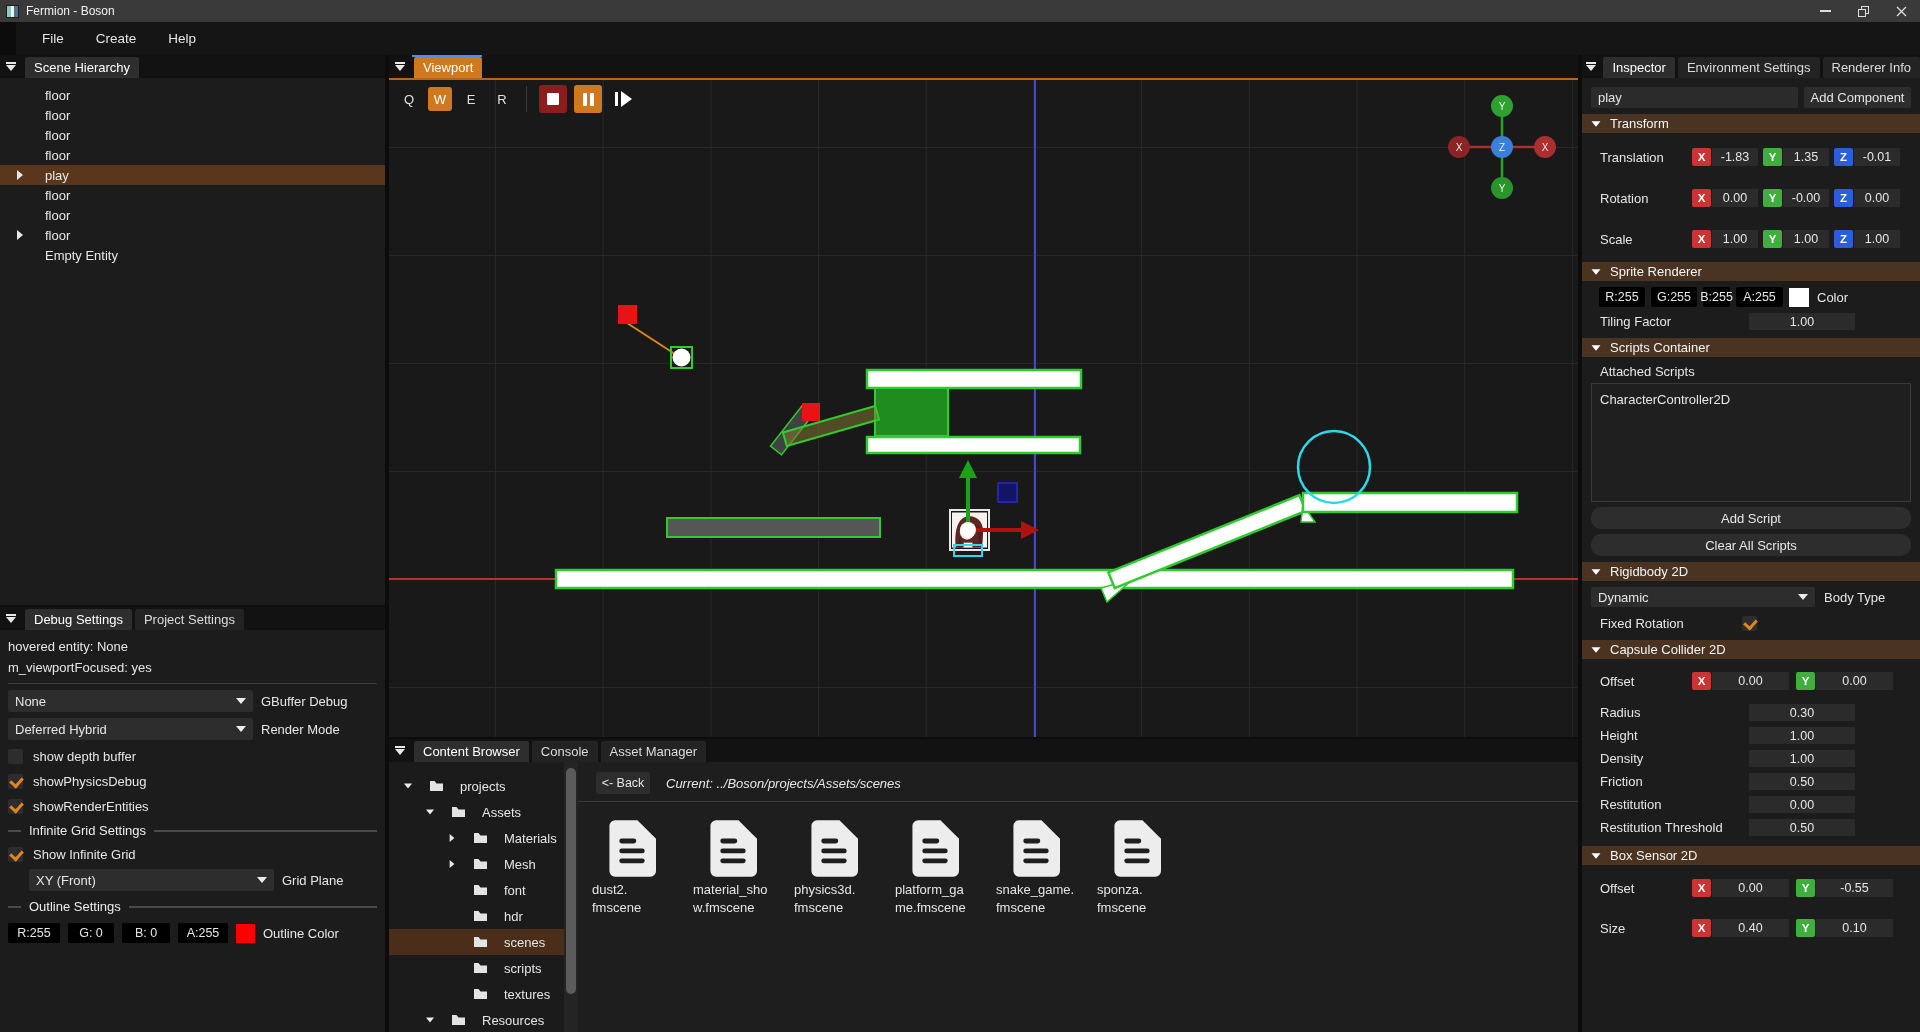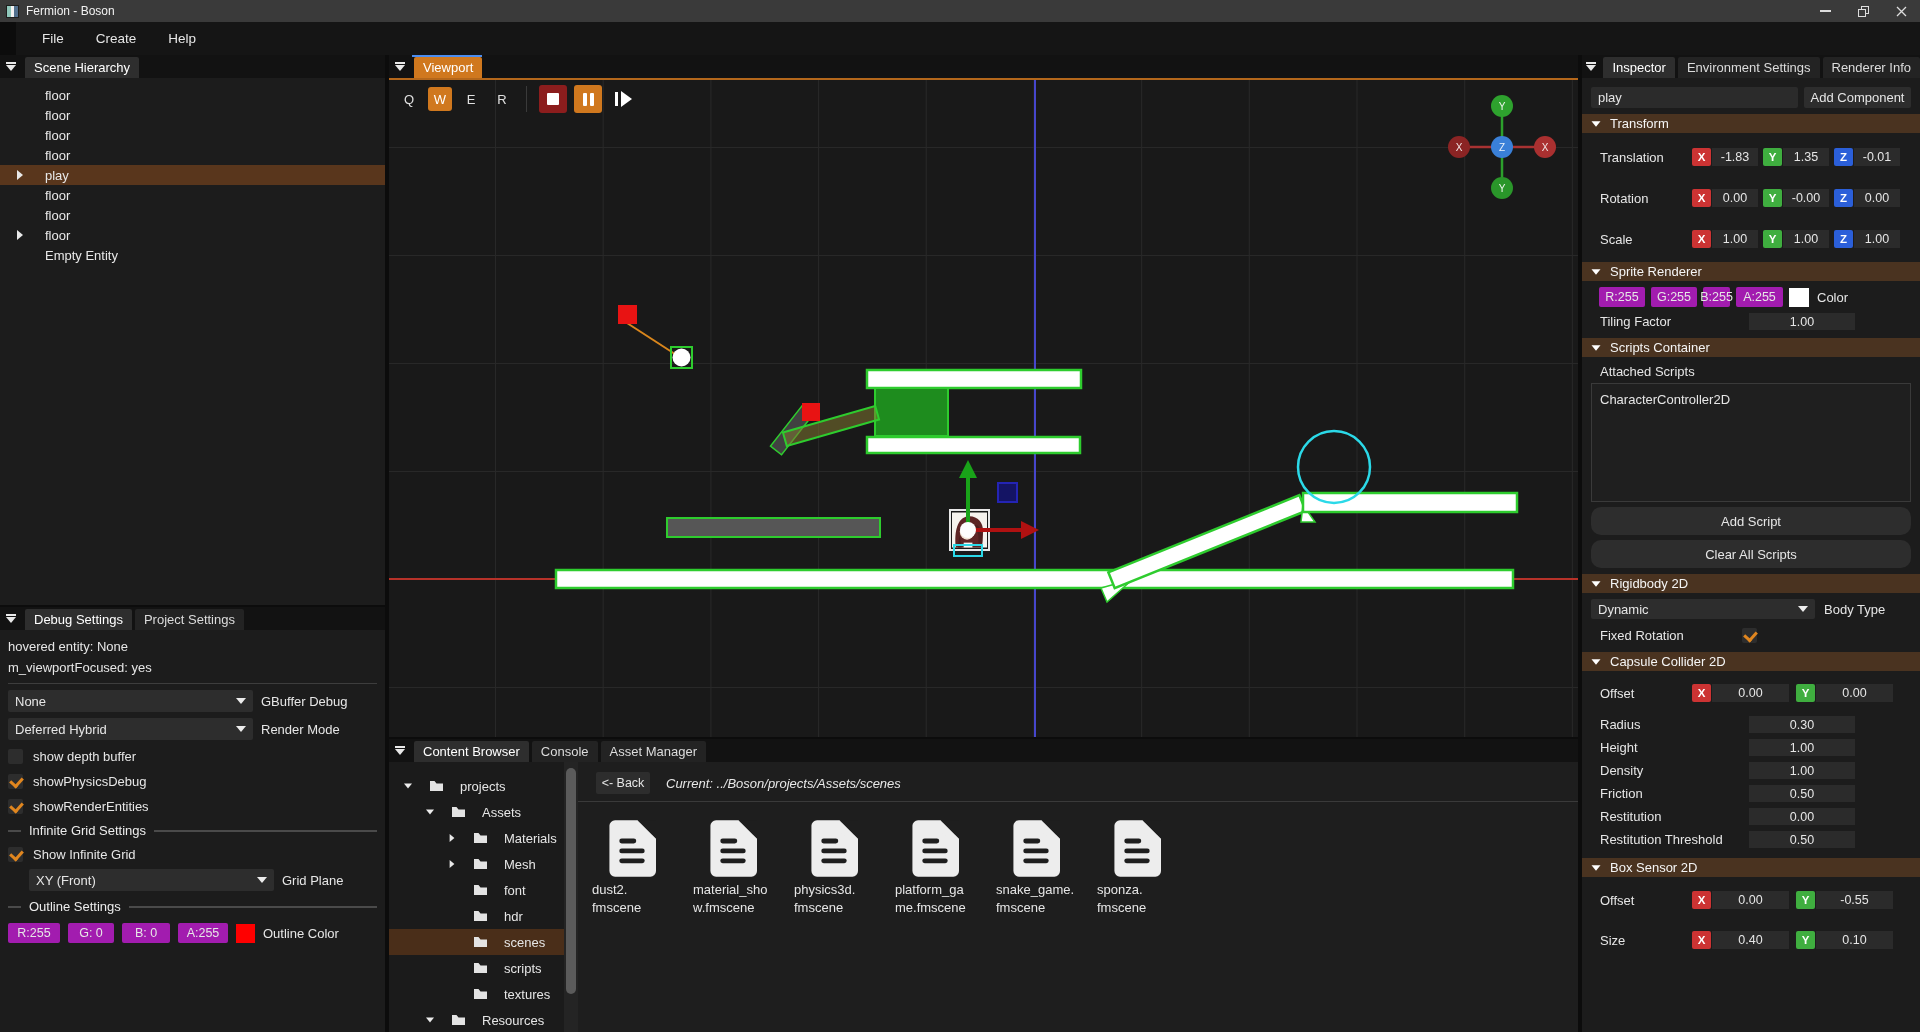--- a/index.html
+++ b/index.html
@@ -47,21 +47,21 @@
   .dropdown{width:245px;height:22px;background:#2d2d2d;border-radius:2px;display:flex;align-items:center;padding:0 7px}
   .dropdown .dd-val{flex:1}
   .dd-label{margin-left:8px}
   .cbrow{display:flex;align-items:center;margin-top:7px;height:18px}
   .cb{width:15px;height:15px;background:#2d2d2d;border-radius:2px;margin-right:10px;position:relative;flex:none}
   .cb.checked::after{content:"";position:absolute;left:4px;top:1px;width:6px;height:9px;border-right:3px solid #e0861f;border-bottom:3px solid #e0861f;transform:rotate(42deg)}
   .sec-sep{display:flex;align-items:center;gap:8px;margin-top:8px;height:15px;color:#ececec}
   .sec-sep::before{content:"";width:13px;height:2px;background:#4a4a4a}
   .sec-sep::after{content:"";flex:1;height:2px;background:#4a4a4a}
   .rgba-row{display:flex;align-items:center;margin-top:9px}
-  .rgba-field{height:20px;background:#a21caf;border-radius:2px;display:flex;align-items:center;justify-content:center;margin-right:8px;font-size:12.5px;padding:0 4px}
+  .rgba-field{height:20px;background:#000000;border-radius:2px;display:flex;align-items:center;justify-content:center;margin-right:8px;font-size:12.5px;padding:0 4px}
   .swatch{width:19px;height:19px;margin-right:8px;flex:none}
 
   
   #viewport{left:389px;top:55px;width:1189px;height:682px;background:#121212}
   .vp-tab-hl{position:absolute;left:23px;top:0;width:70px;height:2px;background:#4b8df0}
   .vp-underline{position:absolute;left:0;top:23px;width:100%;height:2px;background:#b4671b}
   .scene{position:absolute;left:0;top:25px;width:1189px;height:657px;background-color:#191919;
     background-image:linear-gradient(to right,#282828 1px,transparent 1px),linear-gradient(to bottom,#282828 1px,transparent 1px);
     background-size:107.7px 108px;background-position:106px 67px}
   .scene svg{position:absolute;left:0;top:0}
@@ -112,21 +112,21 @@
   .vec2-val{width:77px;height:18px;background:#2b2b2b;display:flex;align-items:center;justify-content:center;font-size:12.5px;margin:0 7px 0 1px}
   .rgba-row.tight .rgba-field{margin-right:6px}
   .tex-row{display:flex;margin-top:6px}
   .tex-label{width:55px;padding-top:2px}
   .tex-thumb{width:65px;height:64px;border:1px solid #555}
   .scalar-row{display:flex;align-items:center;height:17px;margin-top:6px}
   .scalar-label{width:158px;flex:none}
   .scalar-val{width:106px;height:17px;background:#2b2b2b;display:flex;align-items:center;justify-content:center;font-size:12.5px}
   .attached-label{margin-top:7px}
   .script-box{height:119px;background:#1f1f1f;border:1px solid #3a3a3a;margin-top:4px;padding:8px}
-  .wide-btn{height:28px;background:#2d2d2d;border-radius:10px;display:flex;align-items:center;justify-content:center;margin-top:5px}
+  .wide-btn{height:22px;background:#2d2d2d;border-radius:10px;display:flex;align-items:center;justify-content:center;margin-top:5px}
   .body-row{display:flex;align-items:center;margin-top:6px}
   .body-dd{width:224px;height:20px;background:#2d2d2d;border-radius:2px;display:flex;align-items:center;padding:0 7px}
   .fixed-row{display:flex;align-items:center;margin-top:8px;height:16px}
   .fixed-label{width:151px}
 </style>
 </head>
 <body>
 
 <svg width="0" height="0" style="position:absolute">
   <symbol id="girl" viewBox="0 0 36 36">

